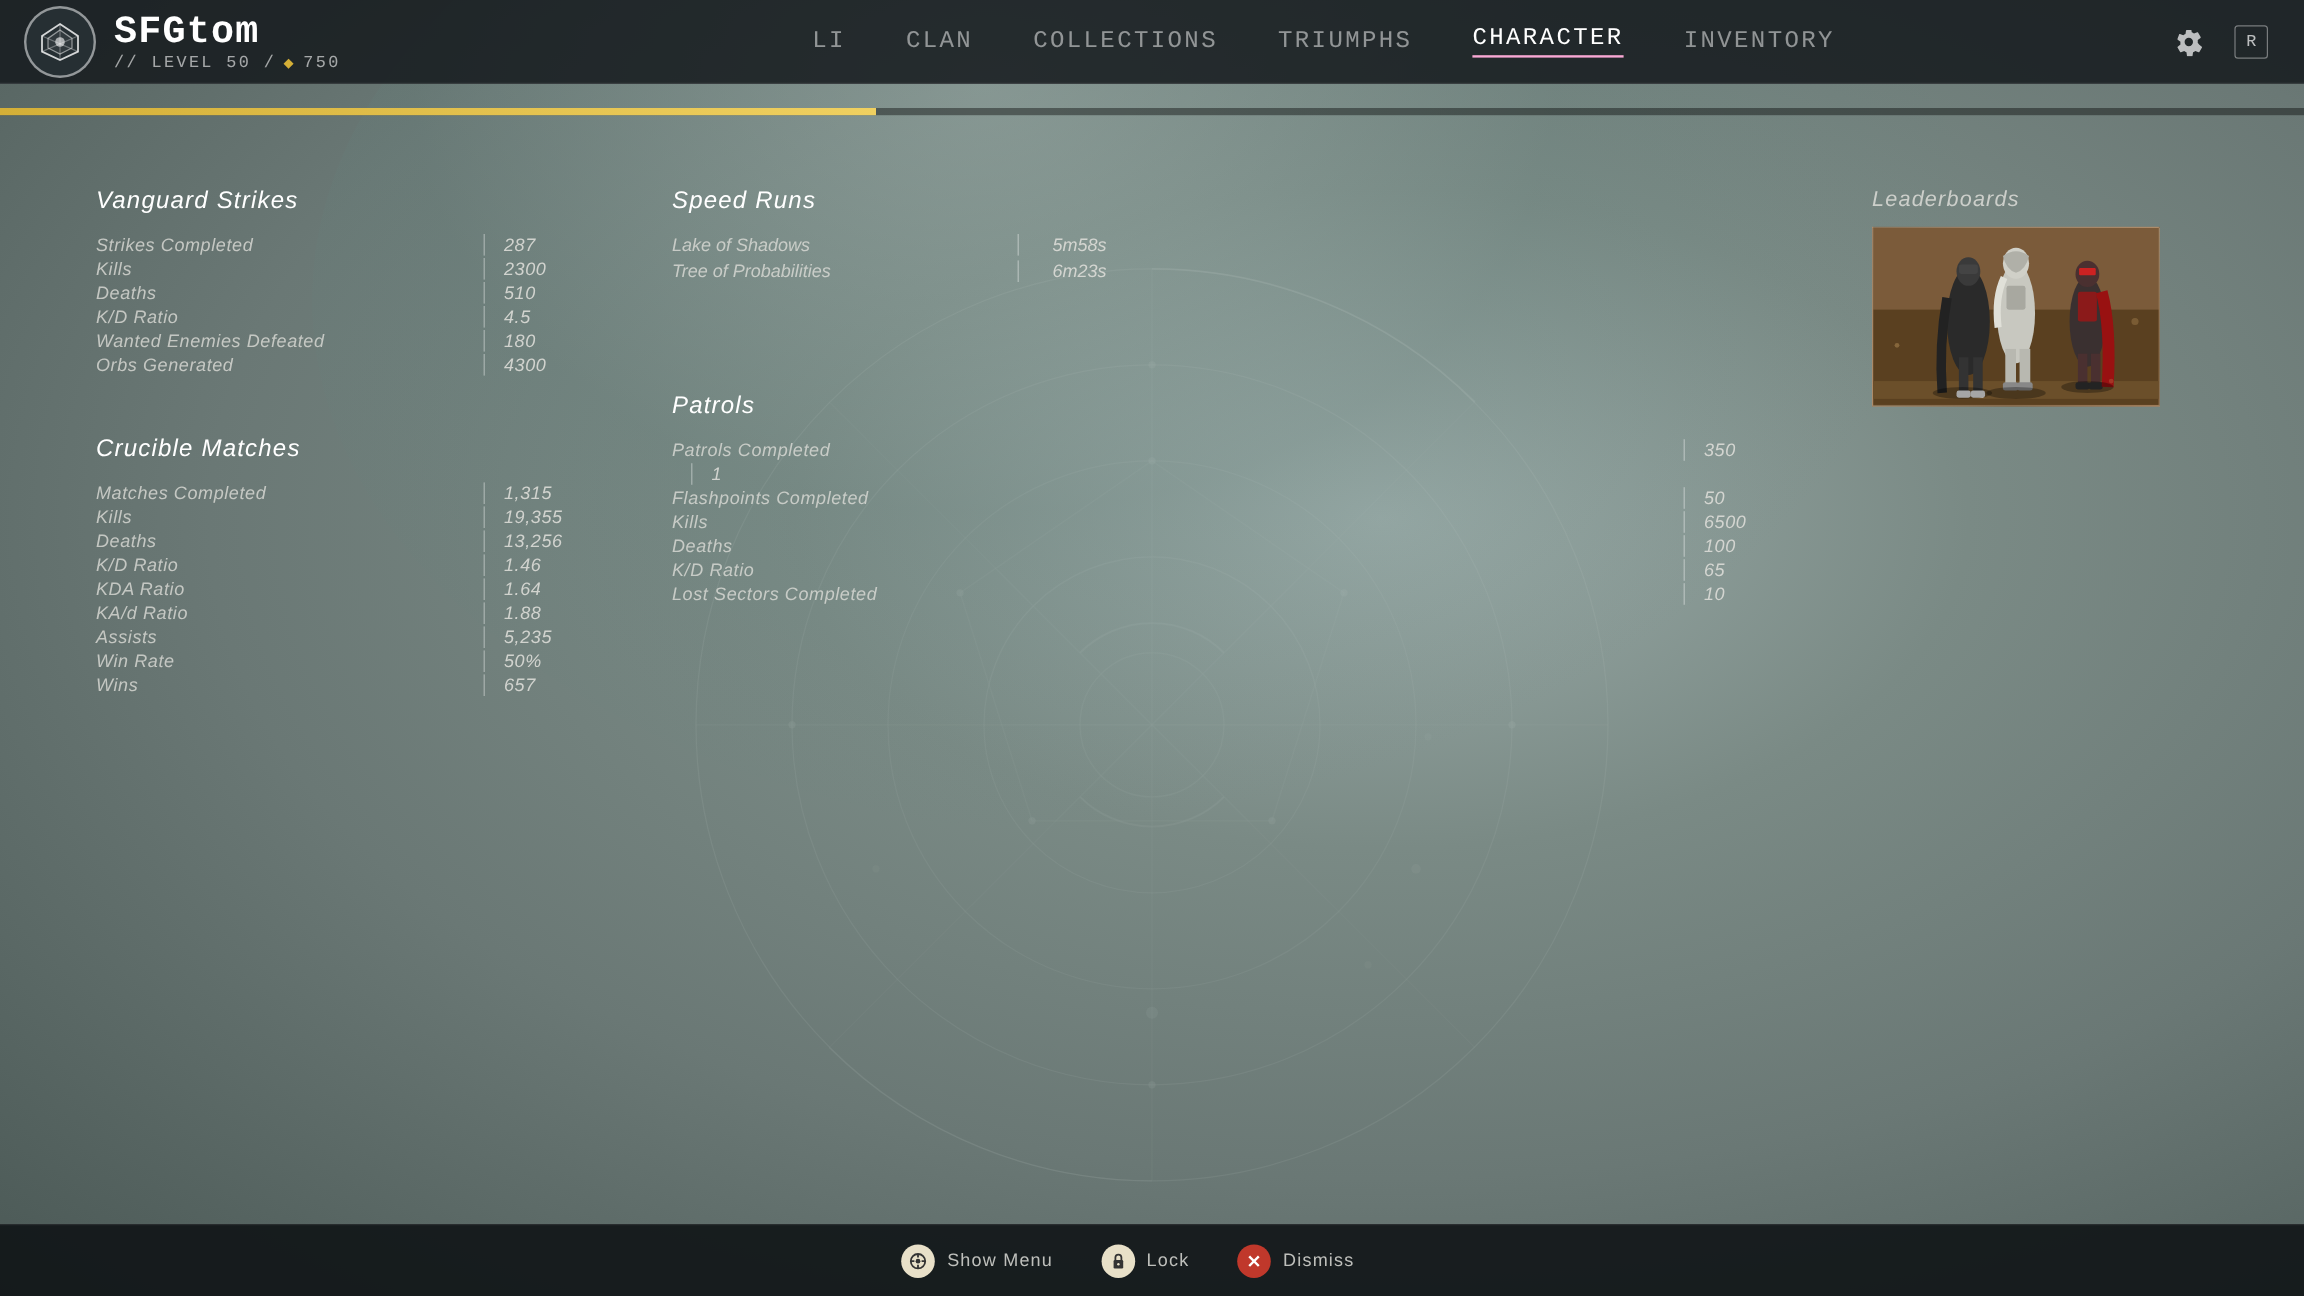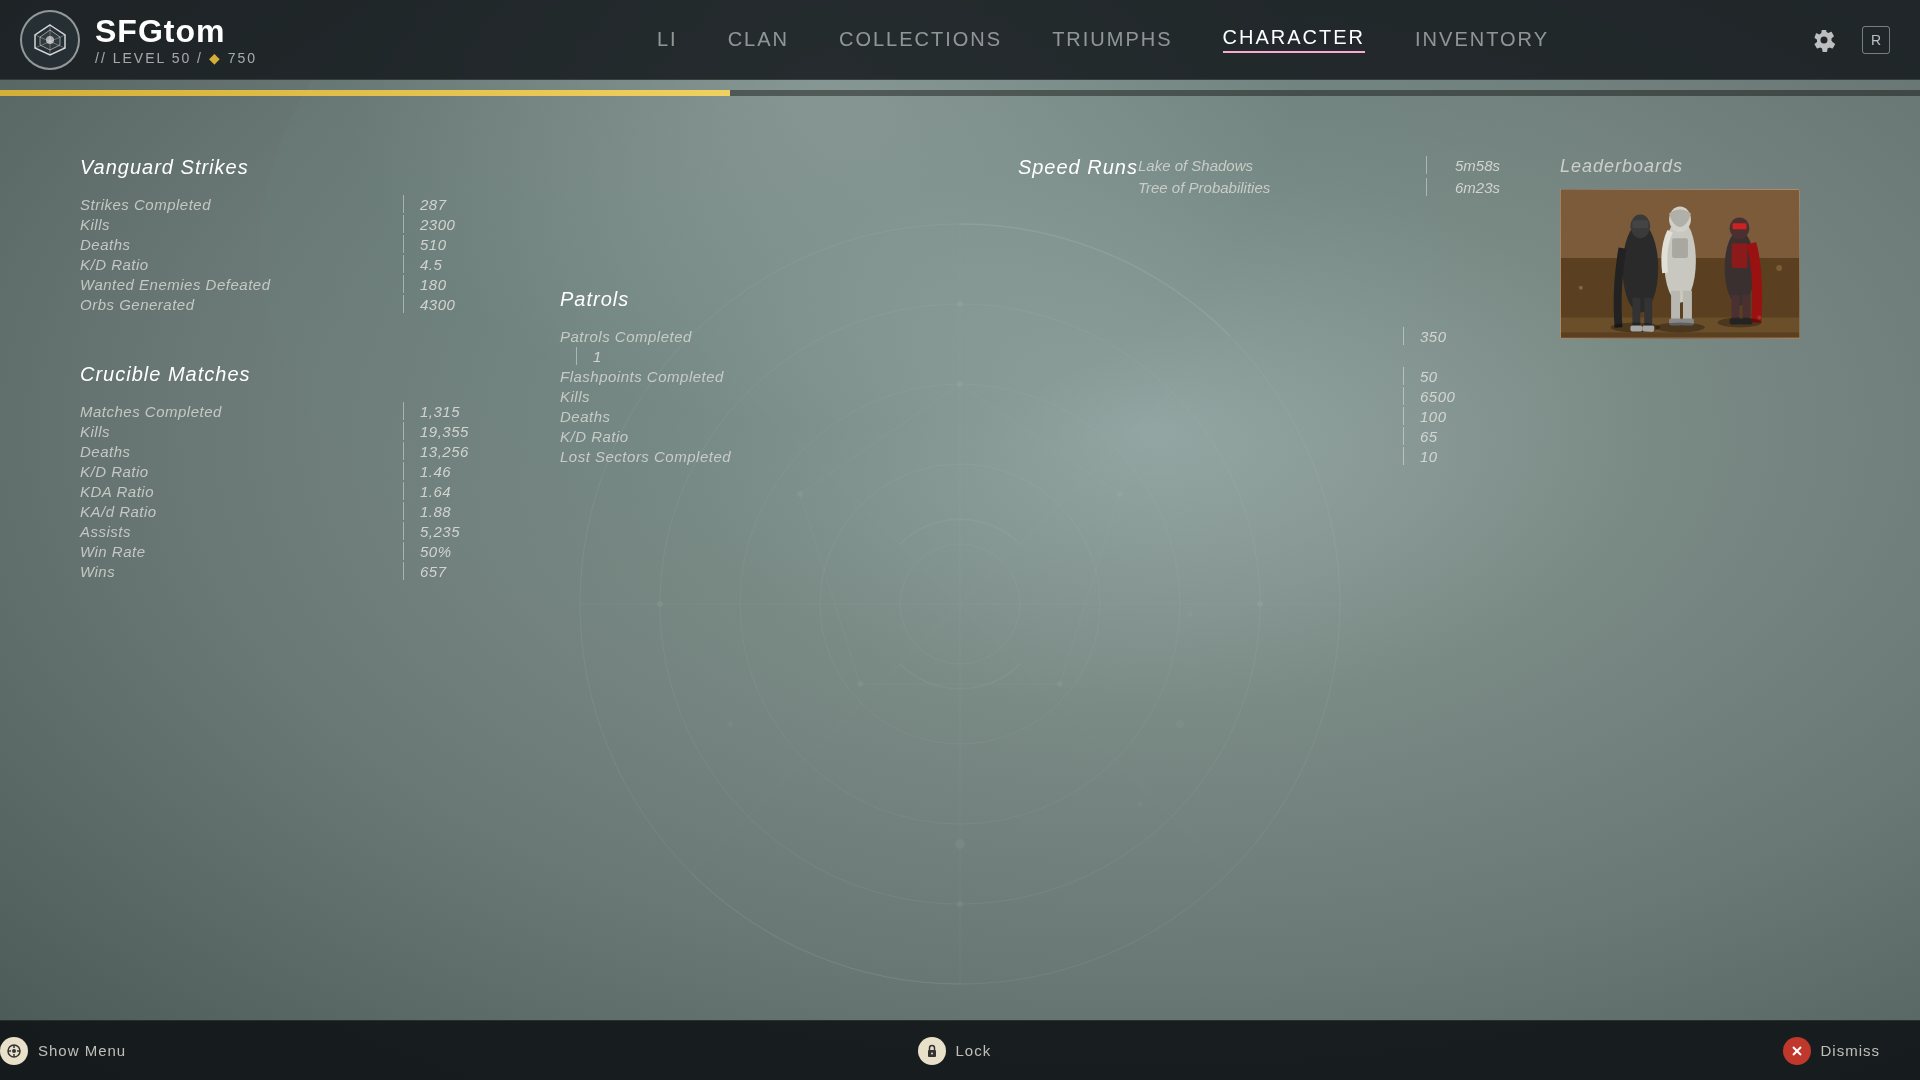--- a/index.html
+++ b/index.html
@@ -50,26 +50,27 @@
       height: 100%;
       opacity: 0.25;
     }
 
     
     .header {
       position: absolute;
       top: 0;
       left: 0;
       right: 0;
-      height: 80px;
+      height: 70px;
       background: rgba(20,25,28,0.85);
       display: flex;
       align-items: center;
       z-index: 10;
       border-bottom: 1px solid rgba(255,255,255,0.1);
+      font-family: Liberation Mono, monospace;
     }
 
     .header-left {
       display: flex;
       align-items: center;
       padding-left: 20px;
       gap: 15px;
       min-width: 400px;
     }
 
@@ -254,21 +255,21 @@
     .stat-value {
       font-size: 15px;
       color: rgba(220,220,215,0.9);
       min-width: 80px;
       letter-spacing: 0.5px;
     }
 
     
     .speed-runs-section {
       display: flex;
-      flex-direction: row;
+      flex-direction: column;
       justify-content: flex-end;
     }
 
     .speed-run-row {
       display: flex;
       align-items: center;
       gap: 12px;
       margin-bottom: 2px;
     }
 
@@ -326,21 +327,21 @@
     
     .footer {
       position: absolute;
       bottom: 0;
       left: 0;
       right: 0;
       height: 60px;
       background: rgba(15,20,22,0.9);
       display: flex;
       align-items: center;
-      justify-content: space-between;
+      justify-content: center;
       padding-right: 40px;
       gap: 40px;
       z-index: 10;
       border-top: 1px solid rgba(255,255,255,0.08);
     }
 
     .footer-action {
       display: flex;
       align-items: center;
       gap: 10px;

